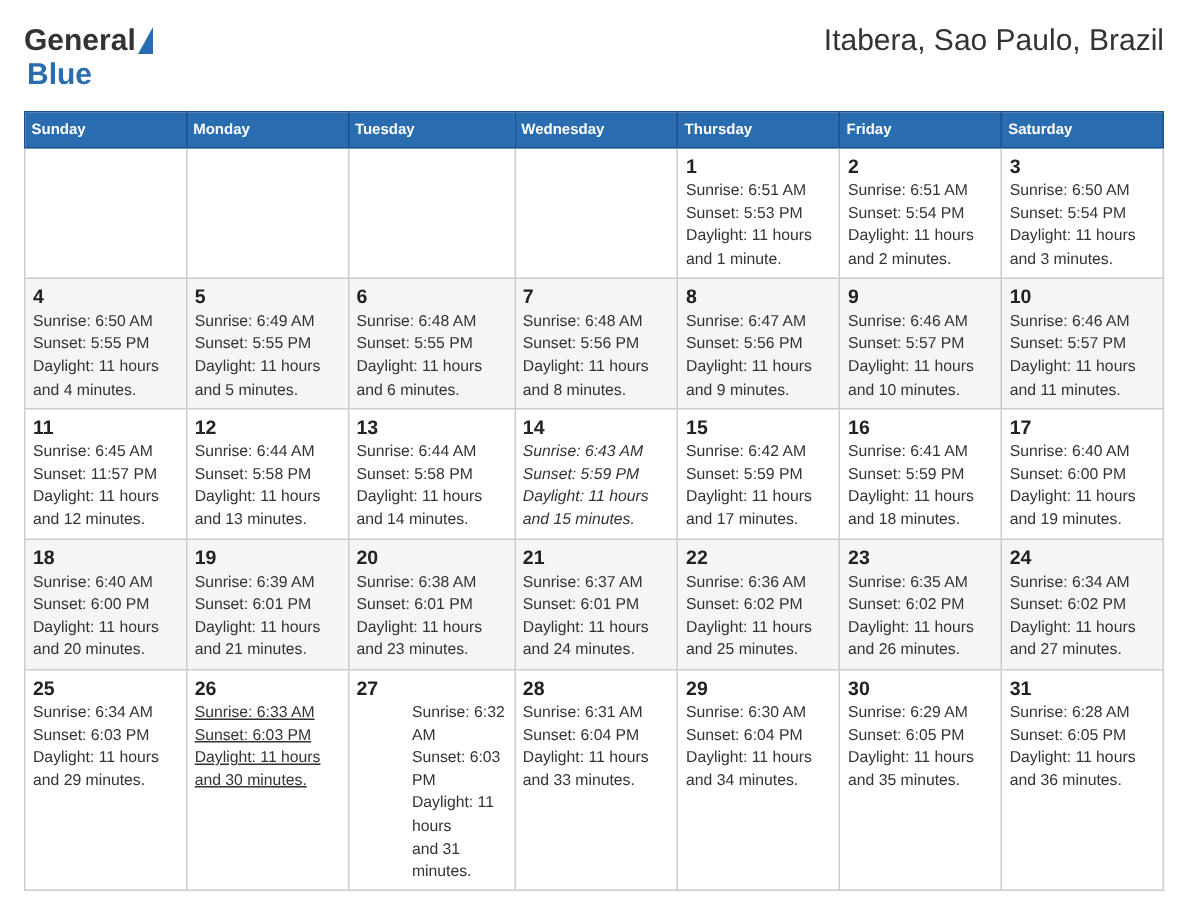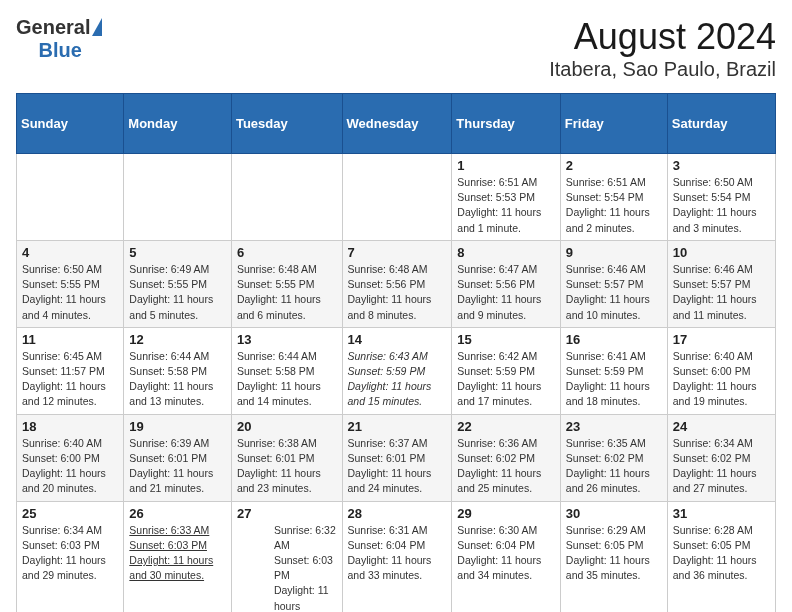--- a/index.html
+++ b/index.html
@@ -12,21 +12,21 @@
     }
     .header {
       display: flex;
       justify-content: space-between;
       align-items: flex-start;
       margin-bottom: 12px;
     }
     .logo {
       display: flex;
       flex-direction: column;
-      align-items: center;
+      align-items: flex-start;
     }
     .logo-icon {
       display: flex;
       align-items: center;
     }
     .logo-word-general { color: #333; font-size: 20px; font-weight: bold; }
     .logo-word-blue { color: #2a6cb0; font-size: 20px; font-weight: bold; margin-top: 32px; }
     .logo-triangle {
       width: 0;
       height: 0;
@@ -36,22 +36,22 @@
       margin-bottom: 2px;
     }
     .title-block { text-align: right; }
     .title-block h1 { font-size: 36px; color: #1a1a1a; font-weight: normal; }
     .title-block h2 { font-size: 20px; color: #333; font-weight: normal; }
 
     .calendar { width: 100%; border-collapse: collapse; }
     .calendar th {
       background: #2a6cb0;
       color: #fff;
-      padding: 22px 4px;
-      font-size: 13px;
+      padding: 6px 4px;
+      font-size: 10px;
       font-weight: bold;
       text-align: left;
       border: 1px solid #1a5090;
     }
     .calendar td {
       vertical-align: top;
       padding: 4px 5px;
       font-size: 10.5px;
       color: #222;
       border: 1px solid #ccc;
@@ -80,21 +80,20 @@
   <div class="logo">
     <div class="logo-icon">
       <span class="logo-word-general">General</span>
       <span class="logo-triangle"></span>
     </div>
     <div style="margin-left:2px;">
       <span class="logo-word-blue">Blue</span>
     </div>
   </div>
   <div class="title-block">
-    <h1>August 2024</h1>
     <h2>Itabera, Sao Paulo, Brazil</h2>
   </div>
 </div>
 
 <table class="calendar">
   <thead>
     <tr>
     <th>Sunday</th>
         <th>Monday</th>
         <th>Tuesday</th>

